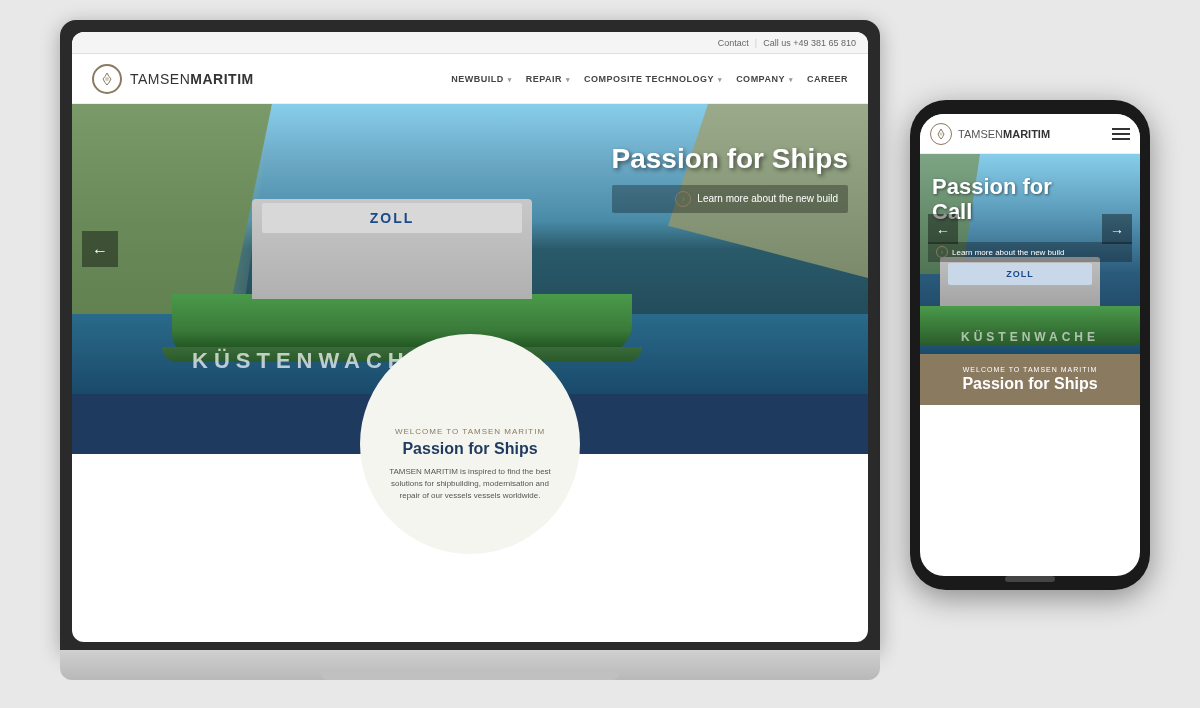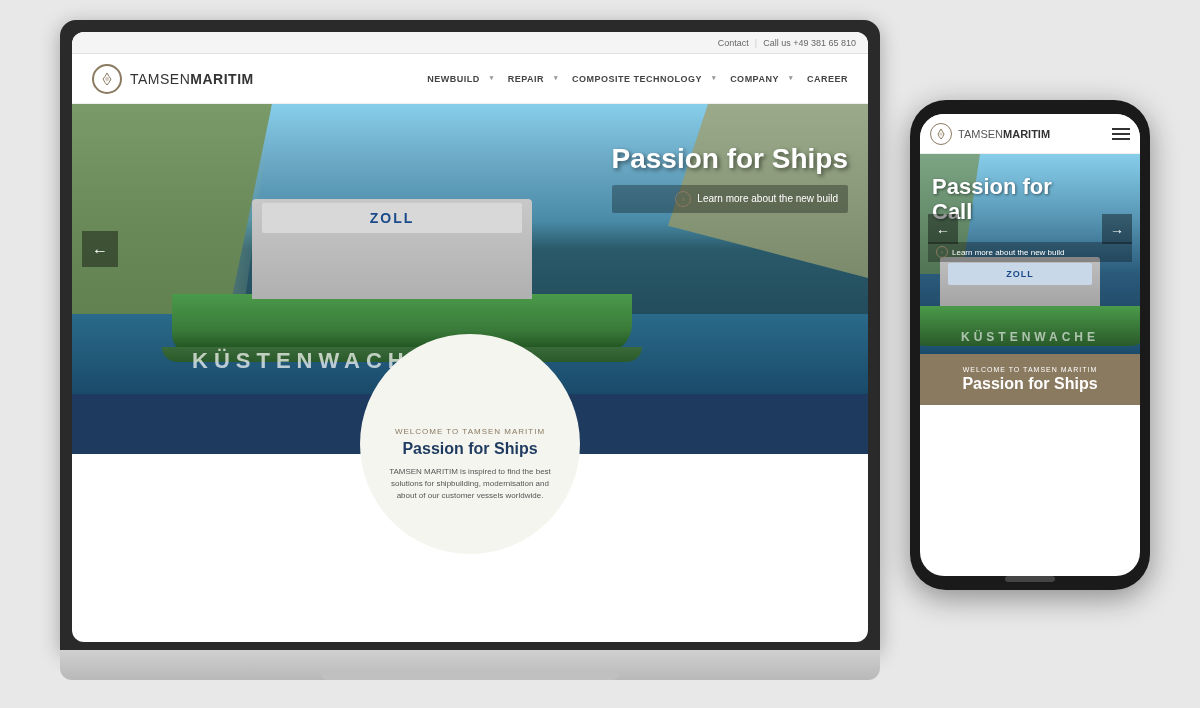--- a/index.html
+++ b/index.html
@@ -135,22 +135,22 @@
       display: flex;
       gap: 14px;
       align-items: center;
       font-size: 9px;
       color: #444;
       letter-spacing: 0.5px;
     }
 
     .nav-item {
       display: flex;
-      align-items: flex-start;
-      gap: 10px;
+      align-items: flex-end;
+      gap: 4px;
       cursor: pointer;
       font-weight: 600;
       text-transform: uppercase;
     }
 
     .nav-item .chevron {
       font-size: 7px;
       color: #999;
     }
 
@@ -655,21 +655,21 @@
               <div class="cta-circle">›</div>
               <span>Learn more about the new build</span>
             </div>
           </div>
         </div>
 
         <div class="welcome-section">
           <div class="circle-decoration">
             <div class="welcome-label">WELCOME TO TAMSEN MARITIM</div>
             <div class="welcome-title">Passion for Ships</div>
-            <div class="welcome-desc">TAMSEN MARITIM is inspired to find the best solutions for shipbuilding, modernisation and about of our customer vessels worldwide.</div>
+            <div class="welcome-desc">TAMSEN MARITIM is inspired to find the best solutions for shipbuilding, modernisation and repair of our vessels vessels worldwide.</div>
           </div>
         </div>
 
       </div>
     </div>
     <div class="laptop-body">
       <div class="laptop-base"></div>
     </div>
   </div>
 

